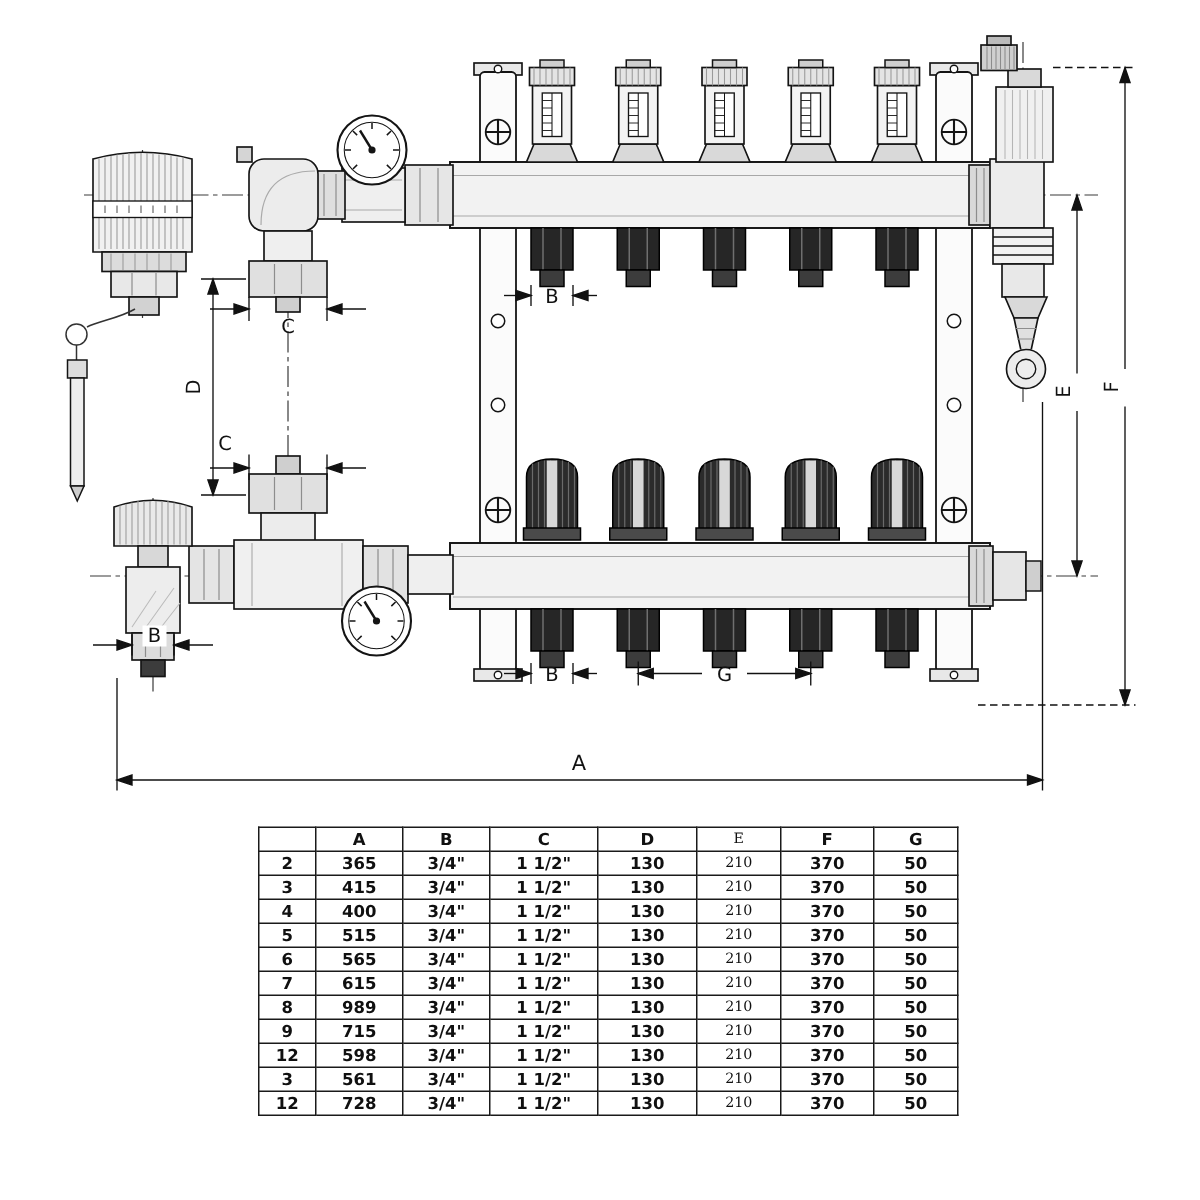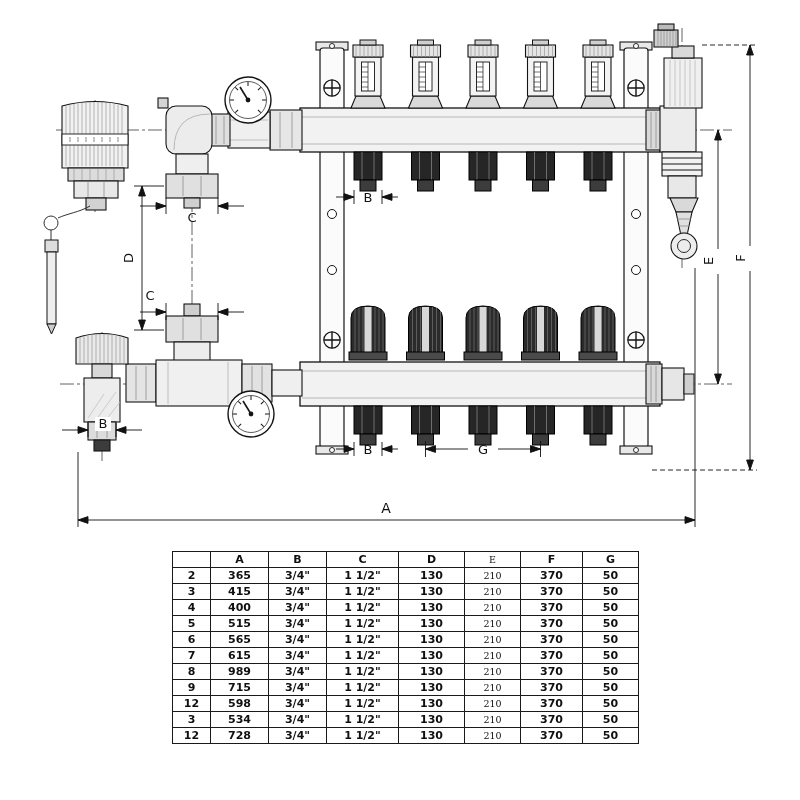--- a/index.html
+++ b/index.html
@@ -453,21 +453,21 @@
           <td>598</td>
           <td>3/4"</td>
           <td>1 1/2"</td>
           <td>130</td>
           <td class="col-e">210</td>
           <td>370</td>
           <td>50</td>
         </tr>
         <tr>
           <td>3</td>
-          <td>534</td>
+          <td>561</td>
           <td>3/4"</td>
           <td>1 1/2"</td>
           <td>130</td>
           <td class="col-e">210</td>
           <td>370</td>
           <td>50</td>
         </tr>
         <tr>
           <td>12</td>
           <td>728</td>

